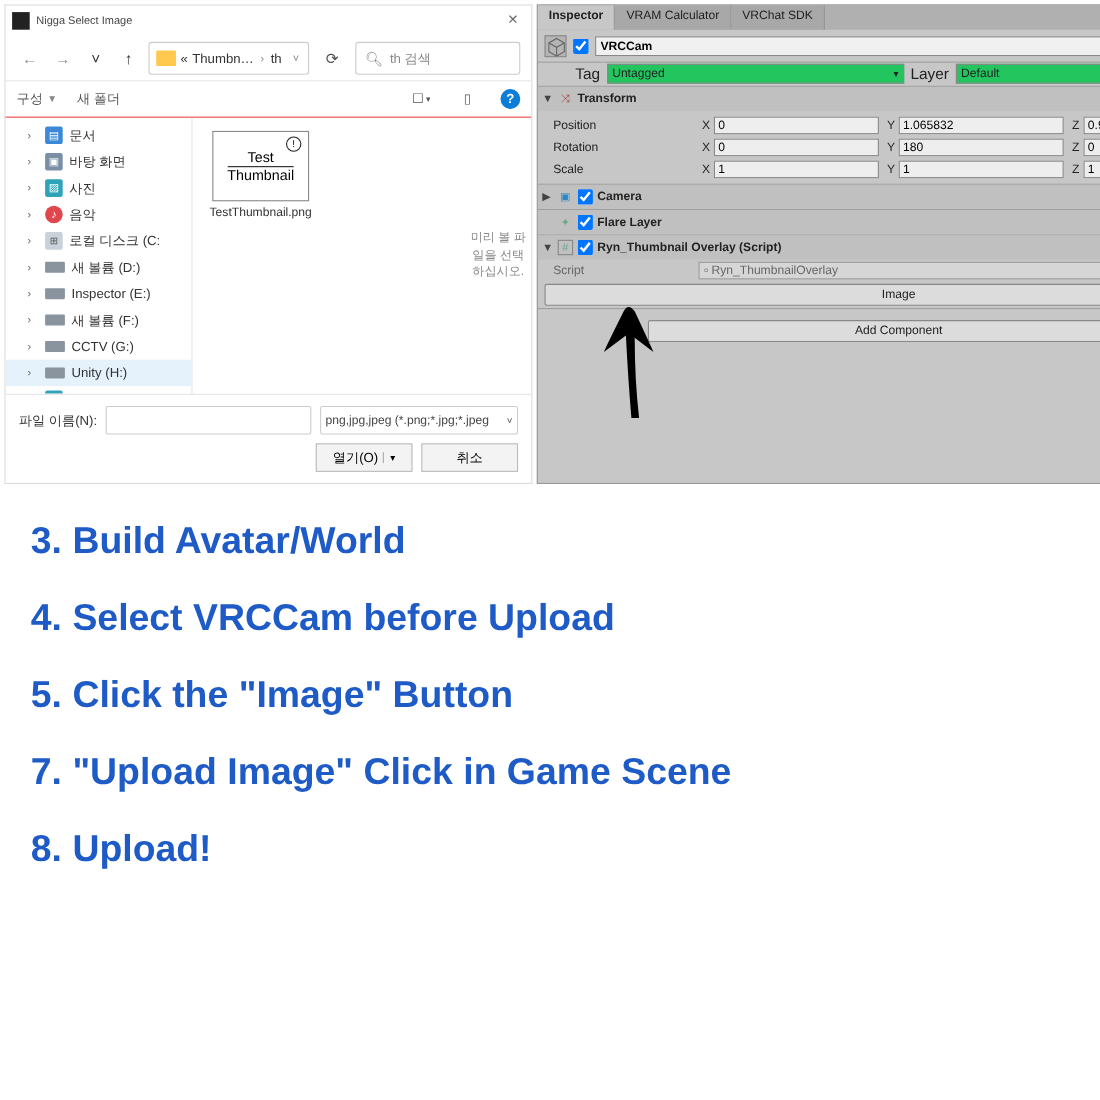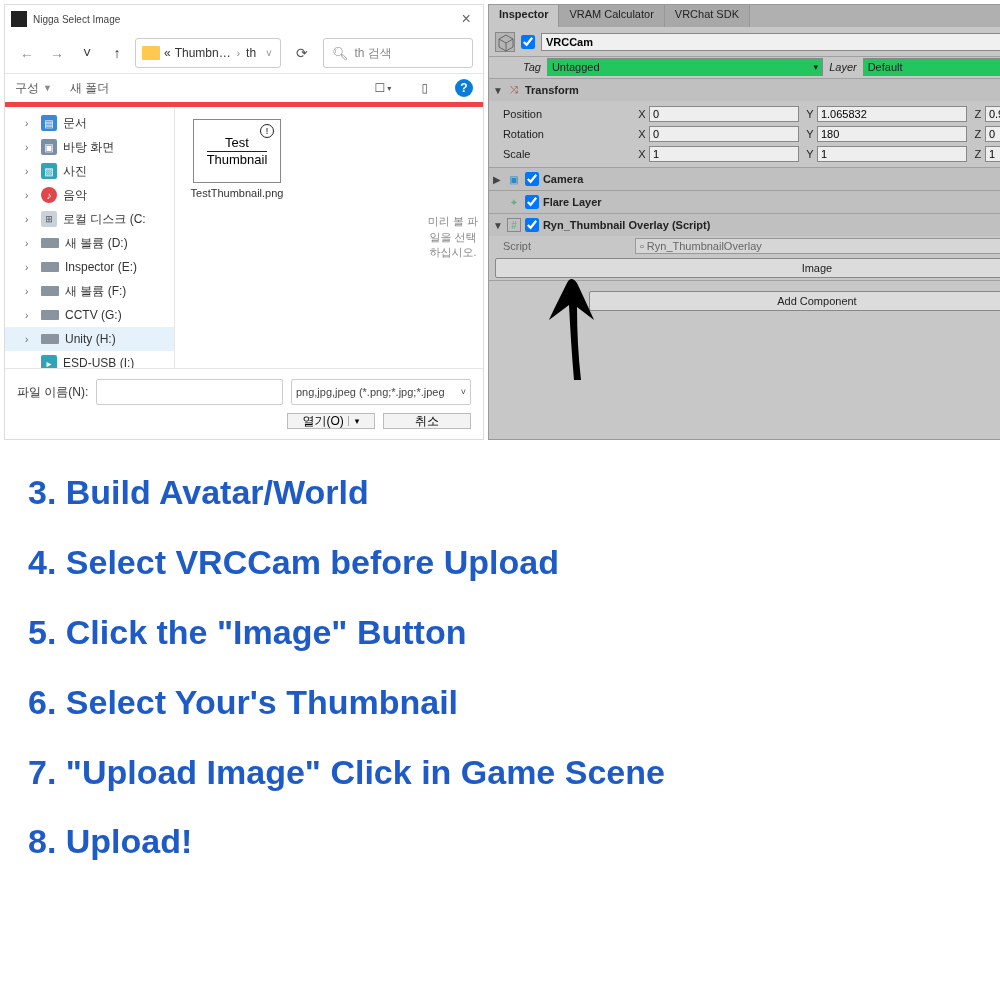--- a/index.html
+++ b/index.html
@@ -15,21 +15,21 @@
 .nav-btn { width: 24px; height: 24px; display: flex; align-items: center; justify-content: center; color: #888; font-size: 14px; cursor: pointer; }
 .nav-btn.enabled { color: #333; }
 .addr-bar { flex: 1; height: 30px; border: 1px solid #ccc; border-radius: 3px; display: flex; align-items: center; padding: 0 6px; gap: 4px; }
 .addr-bar .folder-icon { width: 18px; height: 14px; background: #ffc94f; border-radius: 1px; }
 .addr-text { font-size: 12px; color: #333; }
 .addr-chev { color: #888; font-size: 10px; margin: 0 2px; }
 .refresh-btn { width: 30px; height: 30px; display: flex; align-items: center; justify-content: center; font-size: 14px; color: #555; cursor: pointer; }
 .search-box { width: 150px; height: 30px; border: 1px solid #ccc; border-radius: 3px; display: flex; align-items: center; padding: 0 8px; gap: 6px; color: #888; }
 .search-box span.icon { font-size: 13px; }
 
-.fd-toolbar { display: flex; align-items: center; height: 34px; padding: 0 10px; border-bottom: 5px solid #ef4444; border-top: 1px solid #e5e5e5; gap: 18px; }
+.fd-toolbar { display: flex; align-items: center; height: 34px; padding: 0 10px; border-bottom: 1px solid #ef4444; border-top: 1px solid #e5e5e5; gap: 18px; }
 .fd-toolbar .tb-left { display: flex; gap: 18px; }
 .fd-toolbar .tb-sep { flex: 1; }
 .tb-btn { color: #555; font-size: 12px; cursor: pointer; display: flex; align-items: center; gap: 4px; }
 .tb-btn .chev { font-size: 9px; color: #888; }
 .tb-icon-btn { width: 24px; height: 24px; display: flex; align-items: center; justify-content: center; color: #555; cursor: pointer; }
 .help-icon { width: 18px; height: 18px; border-radius: 50%; background: #0a7dd8; color: #fff; font-size: 12px; font-weight: bold; display: flex; align-items: center; justify-content: center; }
 
 .fd-body { flex: 1; display: flex; overflow: hidden; }
 .fd-tree { width: 170px; border-right: 1px solid #e5e5e5; padding: 4px 0; overflow: hidden; }
 .tree-item { display: flex; align-items: center; height: 24px; padding-left: 20px; gap: 6px; font-size: 12px; color: #333; cursor: pointer; white-space: nowrap; }
@@ -52,33 +52,33 @@
 .thumb-img .tline1 { border-bottom: 1px solid #222; width: 60px; text-align: center; }
 .file-name { font-size: 11px; text-align: center; word-break: break-all; color: #333; }
 .fd-preview { width: 60px; display: flex; align-items: center; justify-content: center; font-size: 11px; color: #888; text-align: center; padding: 4px; line-height: 1.4; }
 
 .fd-bottom { border-top: 1px solid #e5e5e5; padding: 10px 12px; display: flex; flex-direction: column; gap: 8px; }
 .fd-row { display: flex; align-items: center; gap: 8px; }
 .fd-label { font-size: 12px; color: #333; white-space: nowrap; }
 .fd-input { flex: 1; height: 26px; border: 1px solid #ccc; border-radius: 2px; padding: 0 6px; font-size: 12px; }
 .fd-select { width: 180px; height: 26px; border: 1px solid #ccc; border-radius: 2px; font-size: 11px; padding: 0 4px; color: #444; display: flex; align-items: center; justify-content: space-between; }
 .fd-btns { display: flex; justify-content: flex-end; gap: 8px; }
-.fd-btn { width: 88px; height: 16px; border: 1px solid #bbb; background: #f3f3f3; font-size: 12px; cursor: pointer; display: flex; align-items: center; justify-content: center; gap: 4px; }
+.fd-btn { width: 88px; height: 26px; border: 1px solid #bbb; background: #f3f3f3; font-size: 12px; cursor: pointer; display: flex; align-items: center; justify-content: center; gap: 4px; }
 
 
 .inspector { flex: 1; background: #c7c7c7; border: 1px solid #999; font-size: 11px; color: #222; display: flex; flex-direction: column; position: relative; }
 .insp-tabs { display: flex; height: 22px; background: #b0b0b0; }
 .insp-tab { padding: 3px 10px; font-size: 11px; border-right: 1px solid #969696; background: #a8a8a8; cursor: pointer; }
 .insp-tab.active { background: #c7c7c7; font-weight: bold; }
 .insp-header { display: flex; align-items: center; height: 30px; padding: 4px 6px; gap: 6px; border-bottom: 1px solid #a0a0a0; }
 .cube-icon { width: 20px; height: 20px; background: #b5b5b5; border: 1px solid #888; }
 .insp-chk { width: 14px; height: 14px; }
 .name-field { flex: 1; height: 18px; background: #f0f0f0; border: 1px solid #888; padding: 1px 4px; font-size: 11px; font-weight: bold; }
 .tag-row { display: flex; align-items: center; height: 22px; padding: 2px 6px 4px 34px; gap: 6px; border-bottom: 1px solid #a0a0a0; }
-.tag-lbl { font-size: 11px; font-style: italic; }
+.tag-lbl { font-size: 14px; }
 .tag-dd { flex: 1; height: 18px; background: #22c55e; border: 1px solid #888; padding: 1px 4px; font-size: 11px; display: flex; align-items: center; justify-content: space-between; }
 
 .comp { border-bottom: 1px solid #a0a0a0; }
 .comp-header { display: flex; align-items: center; height: 22px; padding: 2px 4px; gap: 4px; background: #c0c0c0; }
 .comp-fold { width: 10px; font-size: 10px; color: #444; cursor: pointer; }
 .comp-icon { width: 14px; height: 14px; display: flex; align-items: center; justify-content: center; font-size: 10px; }
 .comp-title { flex: 1; font-weight: bold; font-size: 11px; }
 .comp-body { padding: 2px 6px; }
 .vec-row { display: flex; align-items: center; height: 18px; margin: 2px 0; }
 .vec-lbl { width: 140px; font-size: 11px; padding-left: 8px; }
@@ -344,16 +344,15 @@
     <svg class="arrow-drawing" viewBox="0 0 100 120">
       <path d="M55 115 Q52 80 50 40 L30 55 Q32 50 48 18 Q52 10 58 18 Q72 48 75 55 L58 42 Q58 80 62 115 Z" fill="#000"></path>
     </svg>
   </div>
 </div>
 
 <div class="instructions">
   <div class="step">3. Build Avatar/World</div>
   <div class="step">4. Select VRCCam before Upload</div>
   <div class="step">5. Click the "Image" Button</div>
-  <div class="step">6. Select Your's Thumbnail</div>
   <div class="step">7. "Upload Image" Click in Game Scene</div>
   <div class="step">8. Upload!</div>
 </div>
 
 </body></html>

